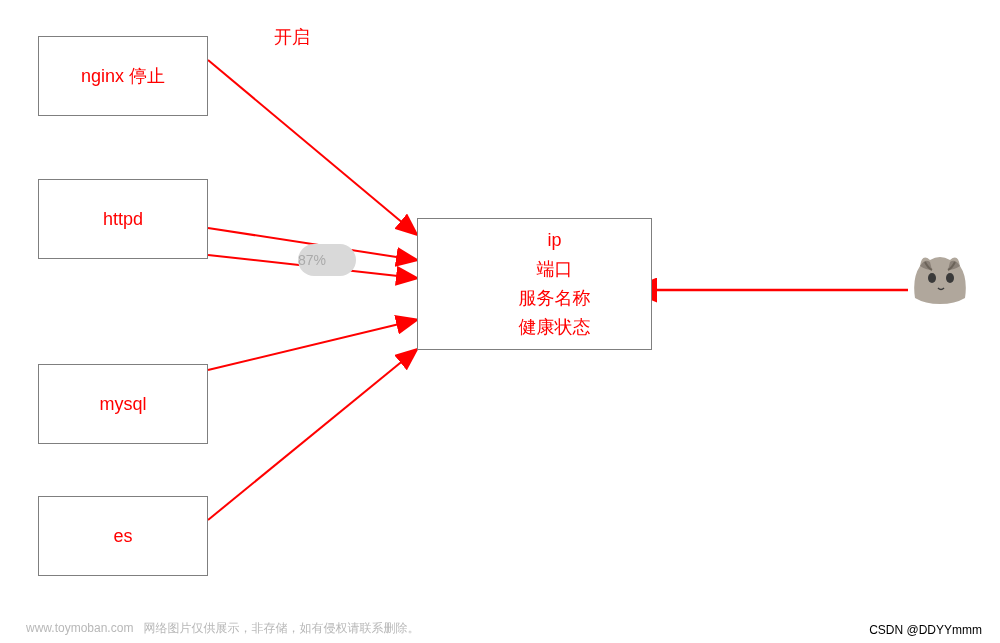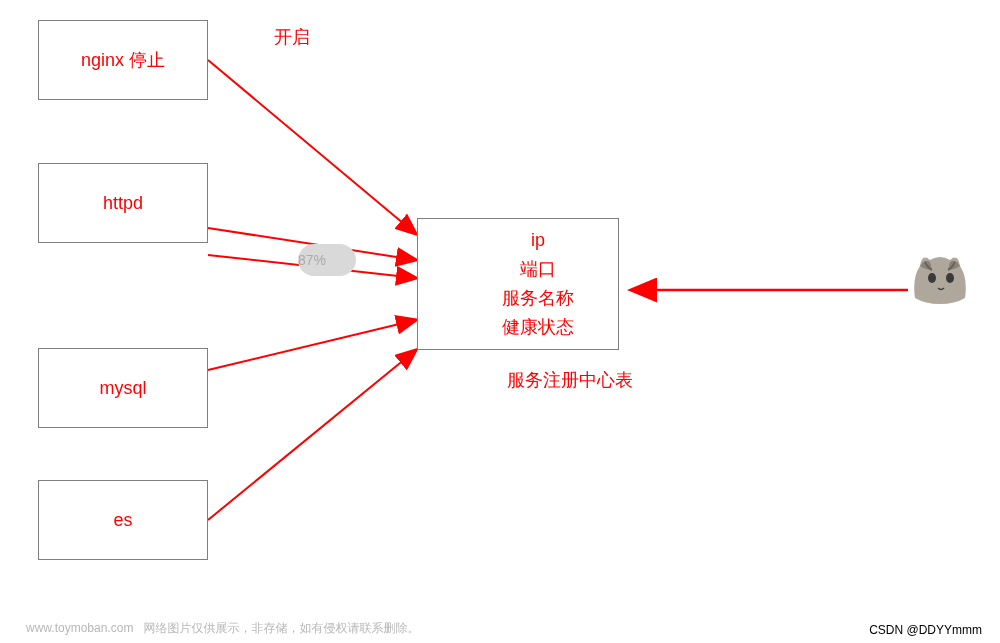--- a/index.html
+++ b/index.html
@@ -13,29 +13,30 @@
     }
     .node {
       position: absolute;
       border: 1.5px solid #7f7f7f;
       background: #ffffff;
       display: flex;
       align-items: center;
       justify-content: center;
       color: #ff0000;
       font-size: 18px;
+      margin-top: 16px;
     }
     .node.left { width: 170px; height: 80px; left: 38px; }
     .center-node {
       position: absolute;
       border: 1.5px solid #7f7f7f;
       background: #ffffff;
       left: 417px;
       top: 218px;
-      width: 202px;
+      width: 235px;
       height: 132px;
       display: flex;
       flex-direction: column;
       align-items: center;
       justify-content: center;
       color: #ff0000;
       font-size: 18px;
       line-height: 1.6;
       padding-left: 40px;
     }
@@ -143,21 +144,20 @@
 </div>
 
 <div class="center-node">
   <div>ip</div>
   <div>端口</div>
   <div>服务名称</div>
   <div>健康状态</div>
 </div>
 
 <div class="caption">
-  <div>服务注册中心表</div>
 </div>
 
 <div class="cat-icon">
   <svg viewBox="0 0 62 58" width="62" height="58">
     <path d="M5 50 Q2 30 10 18 Q12 5 20 12 Q30 6 40 12 Q48 5 50 18 Q58 30 55 50 Q45 56 30 56 Q15 56 5 50 Z" fill="#b0a79c"></path>
     <path d="M10 18 Q15 10 20 14 L22 22 Q16 22 10 18 Z" fill="#8a8178"></path>
     <path d="M50 18 Q45 10 40 14 L38 22 Q44 22 50 18 Z" fill="#8a8178"></path>
     <ellipse cx="22" cy="30" rx="4" ry="5" fill="#3a3a3a"></ellipse>
     <ellipse cx="40" cy="30" rx="4" ry="5" fill="#3a3a3a"></ellipse>
     <path d="M28 40 Q31 43 34 40" stroke="#3a3a3a" stroke-width="1.5" fill="none"></path>

